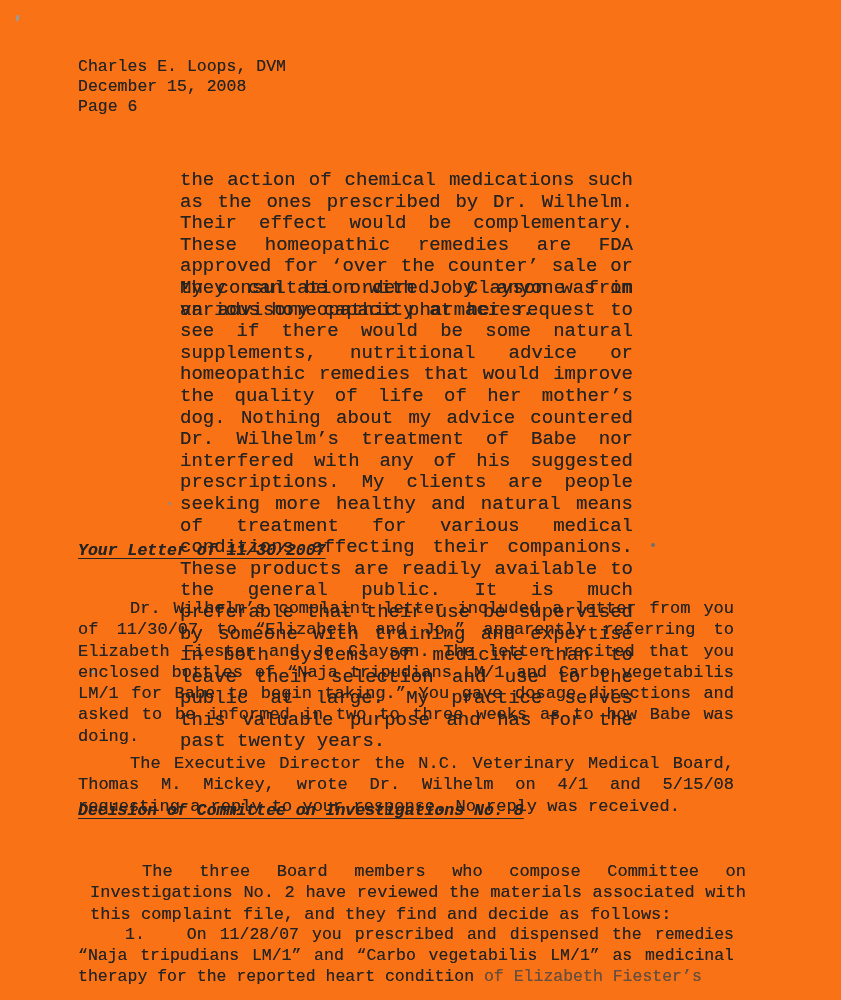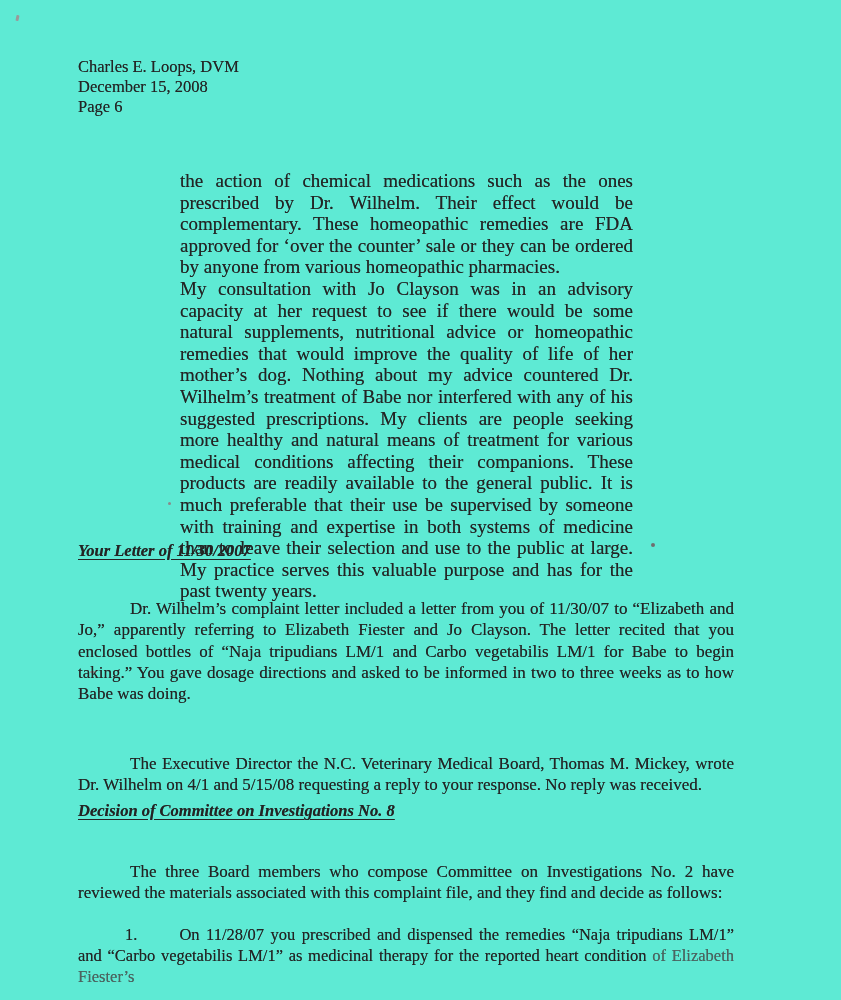--- a/index.html
+++ b/index.html
@@ -4,23 +4,23 @@
 <style>
   html, body {
     margin: 0;
     padding: 0;
     background: #ffffff;
   }
   .page {
     position: relative;
     width: 841px;
     height: 1000px;
-    background: #5eead4;
+    background: #f97316;
     overflow: hidden;
-    font-family: Liberation Serif, serif;
+    font-family: Liberation Mono, monospace;
     color: #242424;
   }
   .scan-text {
     text-shadow: 0 0 0.5px rgba(25,25,25,0.6);
   }
   .header-block {
     position: absolute;
     left: 78px;
     top: 57px;
     font-size: 16.5px;
@@ -110,17 +110,17 @@
 
   <p class="main-para scan-text" style="top:581px;">Dr. Wilhelm’s complaint letter included a letter from you of 11/30/07 to “Elizabeth and Jo,” apparently referring to Elizabeth Fiester and Jo Clayson.  The letter recited that you enclosed bottles of “Naja tripudians LM/1 and Carbo vegetabilis LM/1 for Babe to begin taking.”  You gave dosage directions and asked to be informed in two to three weeks as to how Babe was doing.</p>
 
 
   <p class="main-para scan-text" style="top:736px;">The Executive Director the N.C. Veterinary Medical Board, Thomas M. Mickey, wrote Dr. Wilhelm on 4/1 and 5/15/08 requesting a reply to your response.  No reply was received.</p>
 
   <div class="section-heading scan-text" style="top:801px;">
     <span>Decision of Committee on Investigations No. 8</span>
   </div>
 
-  <p class="main-para scan-text" style="top:844px;">The three Board members who compose Committee on Investigations No. 2 have reviewed the materials associated with this complaint file, and they find and decide as follows:</p>
+  <p class="main-para scan-text" style="top:844px;margin-left:12px;">The three Board members who compose Committee on Investigations No. 2 have reviewed the materials associated with this complaint file, and they find and decide as follows:</p>
 
   <p class="numbered-item scan-text" style="top:907px;"><span>1.</span><span class="item-gap"></span><span>On 11/28/07 you prescribed and dispensed the remedies “Naja tripudians LM/1” and “Carbo vegetabilis LM/1” as medicinal therapy for the reported heart condition </span><span class="faded">of Elizabeth Fiester’s</span></p>
 
 </div>
 
 </body></html>

